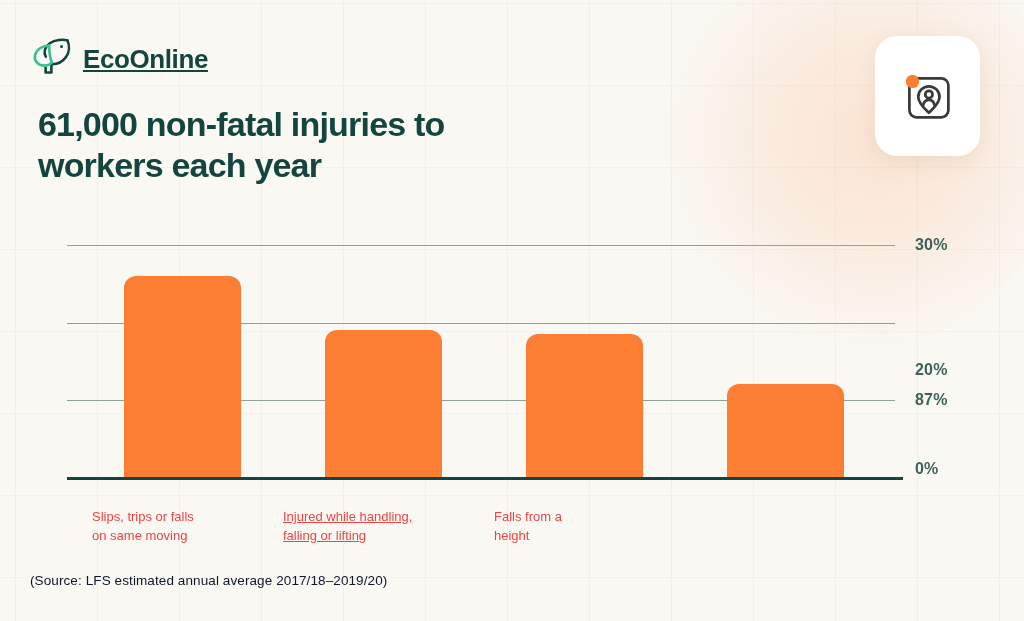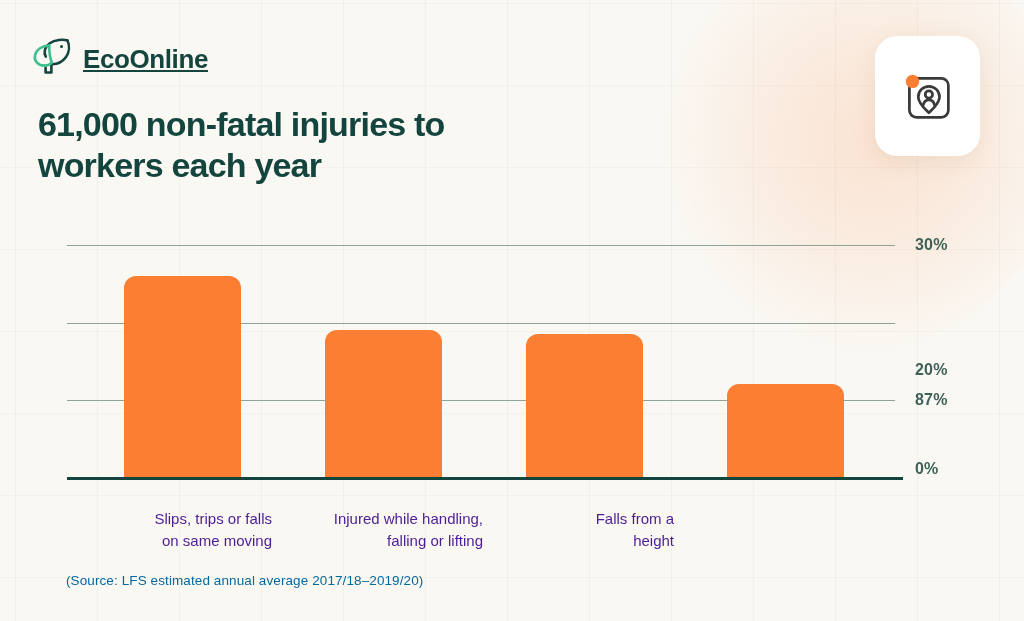--- a/index.html
+++ b/index.html
@@ -144,35 +144,34 @@
     position: absolute;
     left: 67px;
     top: 245px;
     width: 836px;
     height: 232px;
   }
 
   .cat-label {
     position: absolute;
     top: 508px;
-    font-size: 15px;
+    font-size: 13px;
     line-height: 1.45;
-    color: #4c1d95;
-    text-align: right;
+    color: #ef4444;
+    text-align: left;
     font-weight: normal;
   }
 
   .source {
     position: absolute;
     left: 30px;
     top: 573px;
     font-size: 13.5px;
-    color: #0369a1;
+    color: #0f172a;
     letter-spacing: 0.1px;
-    margin-left: 36px;
   }
 </style>
 </head>
 <body>
 
 <div id="infographic">
 
   <div class="bg-grid"></div>
   <div class="bg-glow"></div>
 
@@ -227,21 +226,21 @@
       <div class="bar" style="left: 57px; height: 201.067px; background: rgb(251, 126, 51);"></div>
       <div class="bar" style="left: 258px; height: 146.933px; background: rgb(251, 126, 51);"></div>
       <div class="bar" style="left: 459px; height: 143.067px; background: rgb(251, 126, 51);"></div>
       <div class="bar" style="left: 660px; height: 92.8px; background: rgb(251, 126, 51);"></div>
     </div>
 
     <div class="cat-label" style="left:92px;  width:180px;">
       <div>Slips, trips or falls</div>
       <div>on same moving</div>
     </div>
-    <div class="cat-label" style="left:283px; width:200px;">
+    <div class="cat-label" style="left:283px; width:200px;text-decoration:underline;">
       <div>Injured while handling,</div>
       <div>falling or lifting</div>
     </div>
     <div class="cat-label" style="left:494px; width:180px;">
       <div>Falls from a</div>
       <div>height</div>
     </div>
   </div>
 
   <div class="source">(Source: LFS estimated annual average 2017/18–2019/20)</div>

